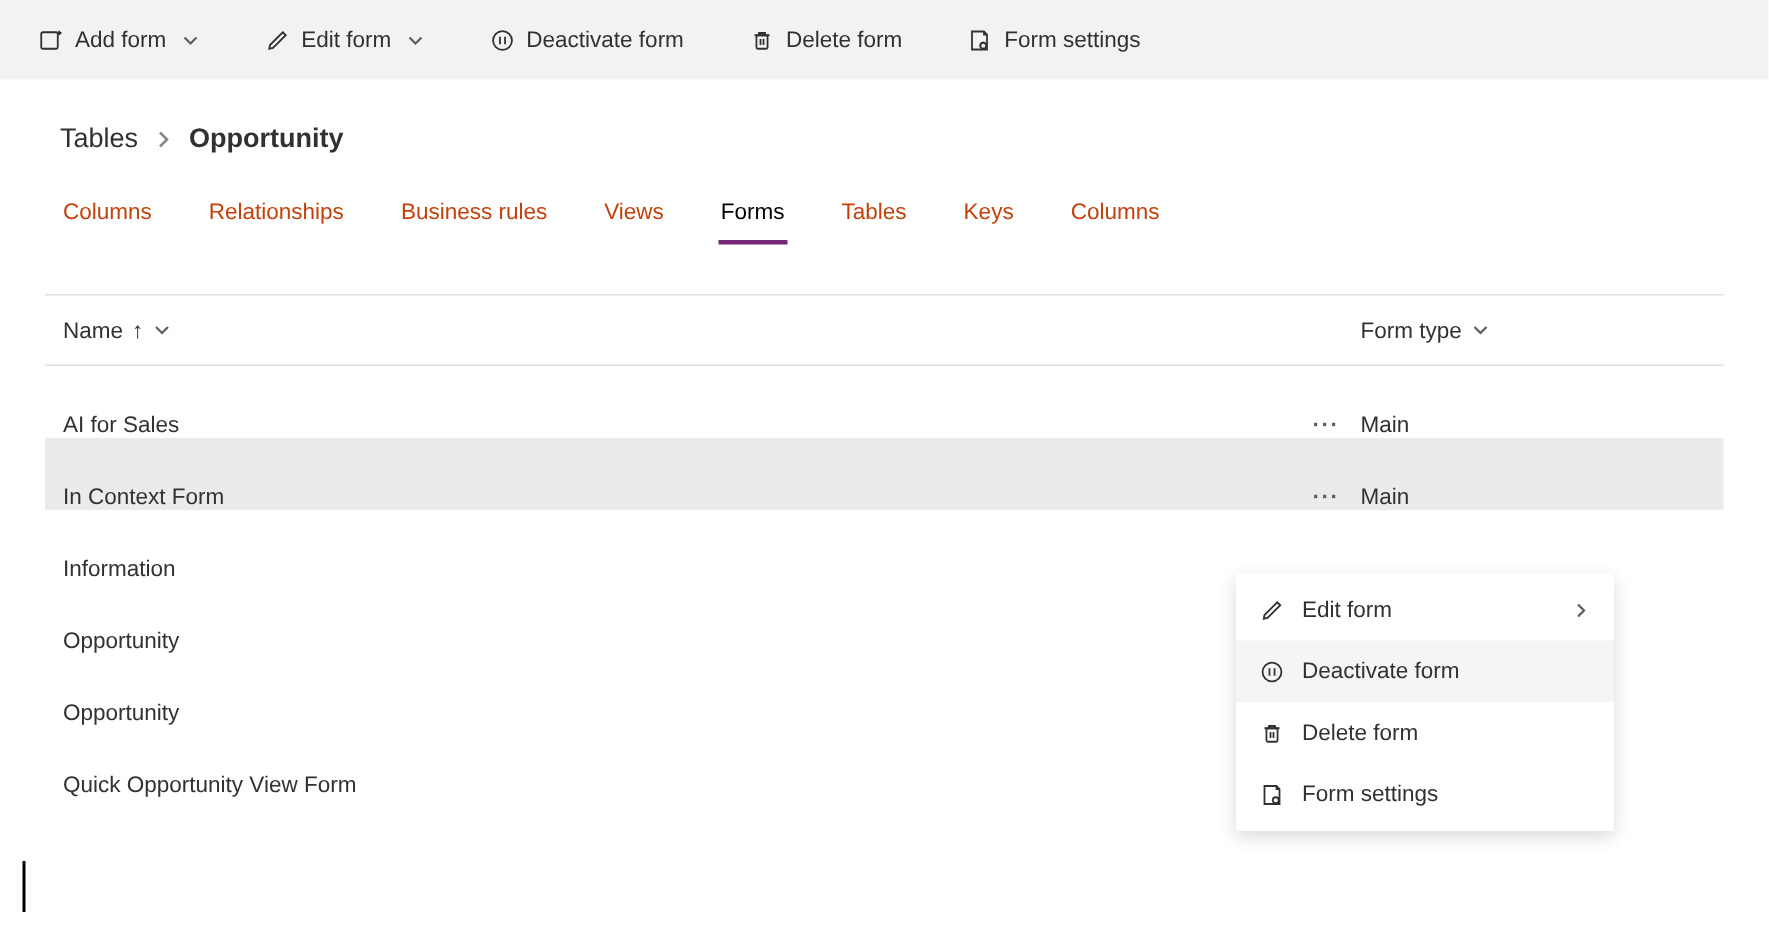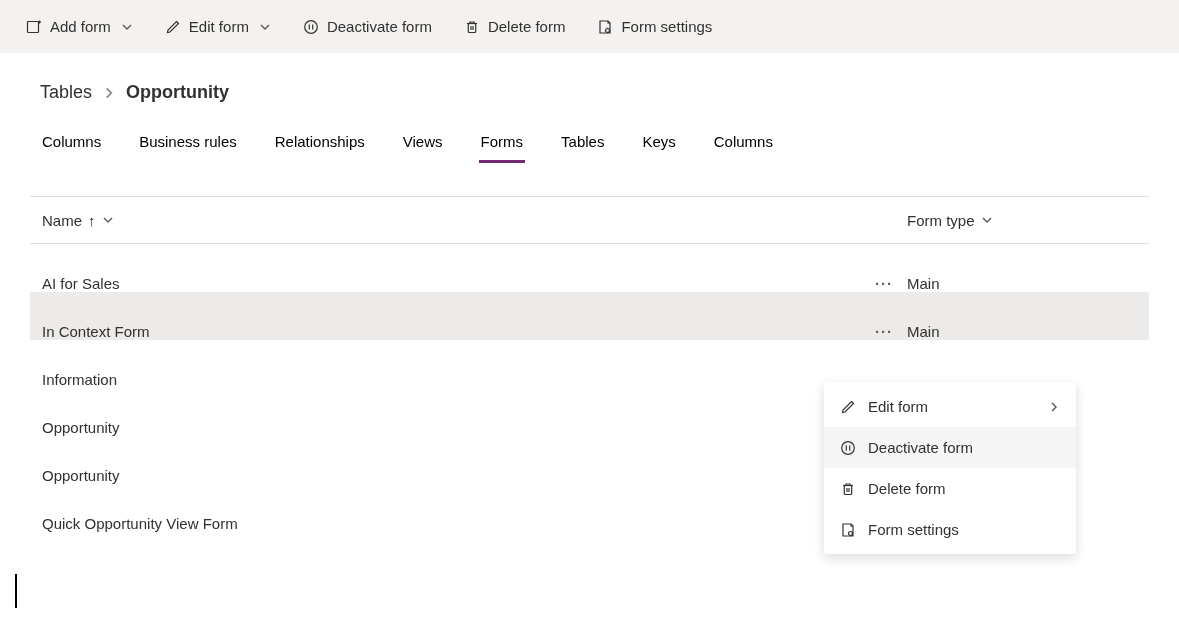--- a/index.html
+++ b/index.html
@@ -11,33 +11,33 @@
     --bg-toolbar:#f3f2f1;
     --row-hover:#f3f2f1;
     --row-selected:#edebe9;
     --menu-shadow:0 4px 12px rgba(0,0,0,.15);
   }
   *{box-sizing:border-box}
   html,body{margin:0;padding:0;background:var(--bg);font-family:"Segoe UI",Segoe,Arial,sans-serif;color:var(--text);font-size:15px;width:1179px;height:627px;overflow:hidden}
   svg{display:block}
 
   
-  .toolbar{display:flex;align-items:center;height:54px;background:var(--bg-toolbar);padding:0 22px;gap:24px;border-bottom:1px solid var(--bg)}
+  .toolbar{display:flex;align-items:center;height:54px;background:var(--bg-toolbar);padding:0 22px;gap:36px;border-bottom:1px solid var(--bg)}
   .tbtn{display:inline-flex;align-items:center;gap:8px;color:var(--text);cursor:pointer;padding:6px 4px}
   .tbtn .chev{margin-left:2px}
 
   
   .crumb{display:flex;align-items:center;gap:10px;padding:28px 40px 0 40px;font-size:18px}
   .crumb .root{color:var(--text)}
   .crumb .sep{color:#888}
   .crumb .current{font-weight:700}
 
   
   .tabs{display:flex;gap:34px;padding:22px 40px 0 40px;border-bottom:1px solid transparent}
-  .tab{padding:8px 2px 10px 2px;color:#000000;cursor:pointer;border-bottom:3px solid transparent}
+  .tab{padding:8px 2px 10px 2px;color:#c2410c;cursor:pointer;border-bottom:3px solid transparent}
   .tab.active{font-weight:400;border-bottom-color:var(--accent);color:#000}
 
   
   .table{margin:32px 30px 0 30px}
   .thead{display:flex;align-items:center;border-top:1px solid var(--border);border-bottom:1px solid var(--border);height:48px;padding:0 12px}
   .th{display:inline-flex;align-items:center;gap:6px;font-weight:400;color:var(--text);cursor:pointer}
   .th.name{flex:1}
   .th.formtype{width:230px}
   .trow{display:flex;align-items:flex-end;height:48px;padding:0 12px}
   .trow.sel{background:var(--row-selected)}
@@ -134,22 +134,22 @@
   <span class="sep">
     <svg width="14" height="14" viewBox="0 0 12 12" fill="none" stroke="#888" stroke-width="1.5">
         <polyline points="4,2 8,6 4,10"></polyline>
       </svg>
   </span>
   <span class="current">Opportunity</span>
 </div>
 
 <div class="tabs" id="tabs">
     <div class="tab">Columns</div>
+    <div class="tab">Relationships</div>
     <div class="tab">Business rules</div>
-    <div class="tab">Relationships</div>
     <div class="tab">Views</div>
     <div class="tab active">Forms</div>
     <div class="tab">Tables</div>
     <div class="tab">Keys</div>
     <div class="tab">Columns</div>
   </div>
 
 <div class="table">
   <div class="thead">
     <div class="th name">

